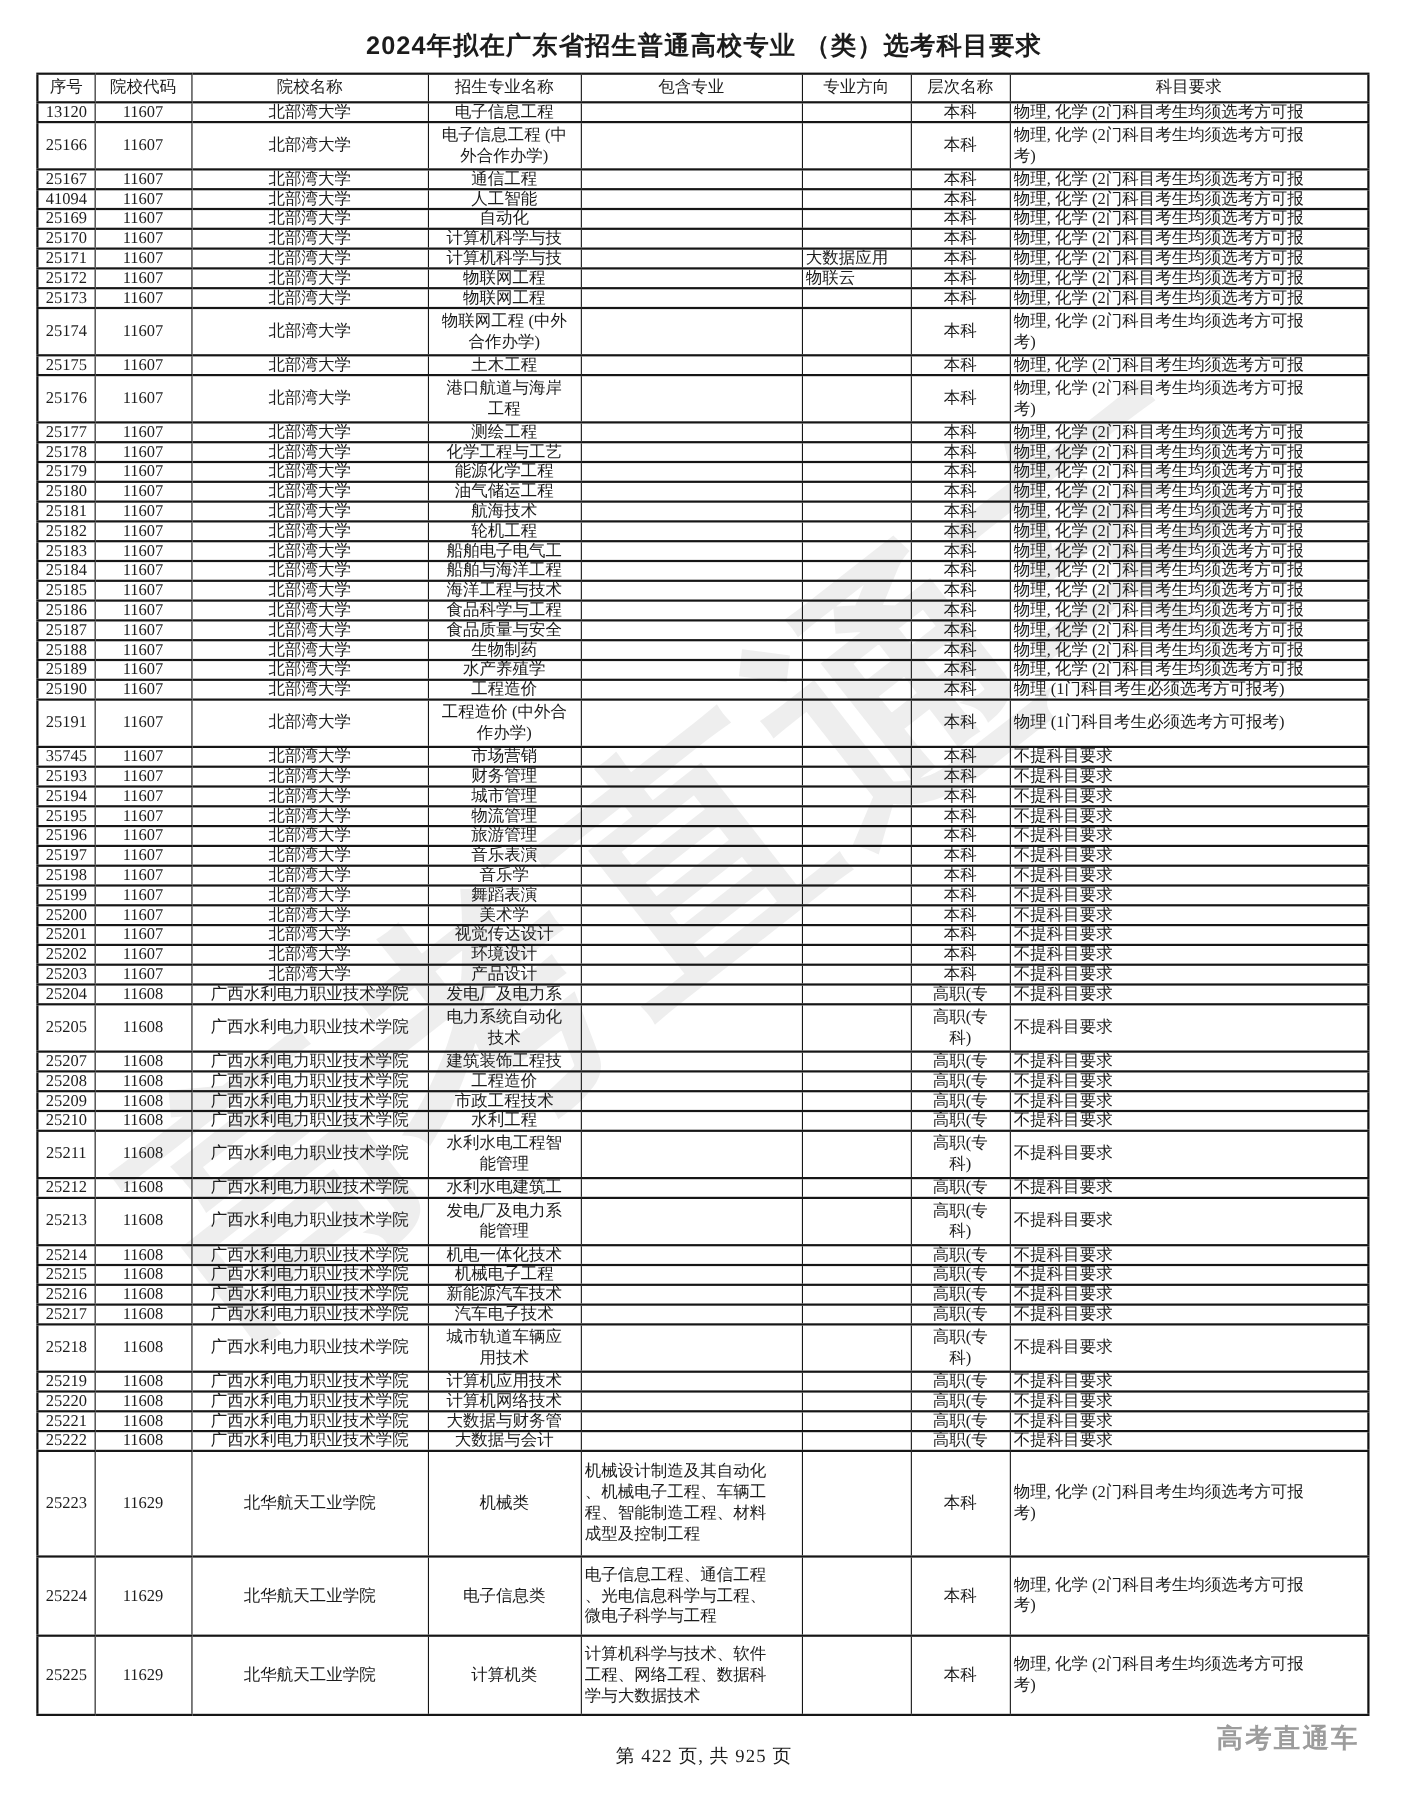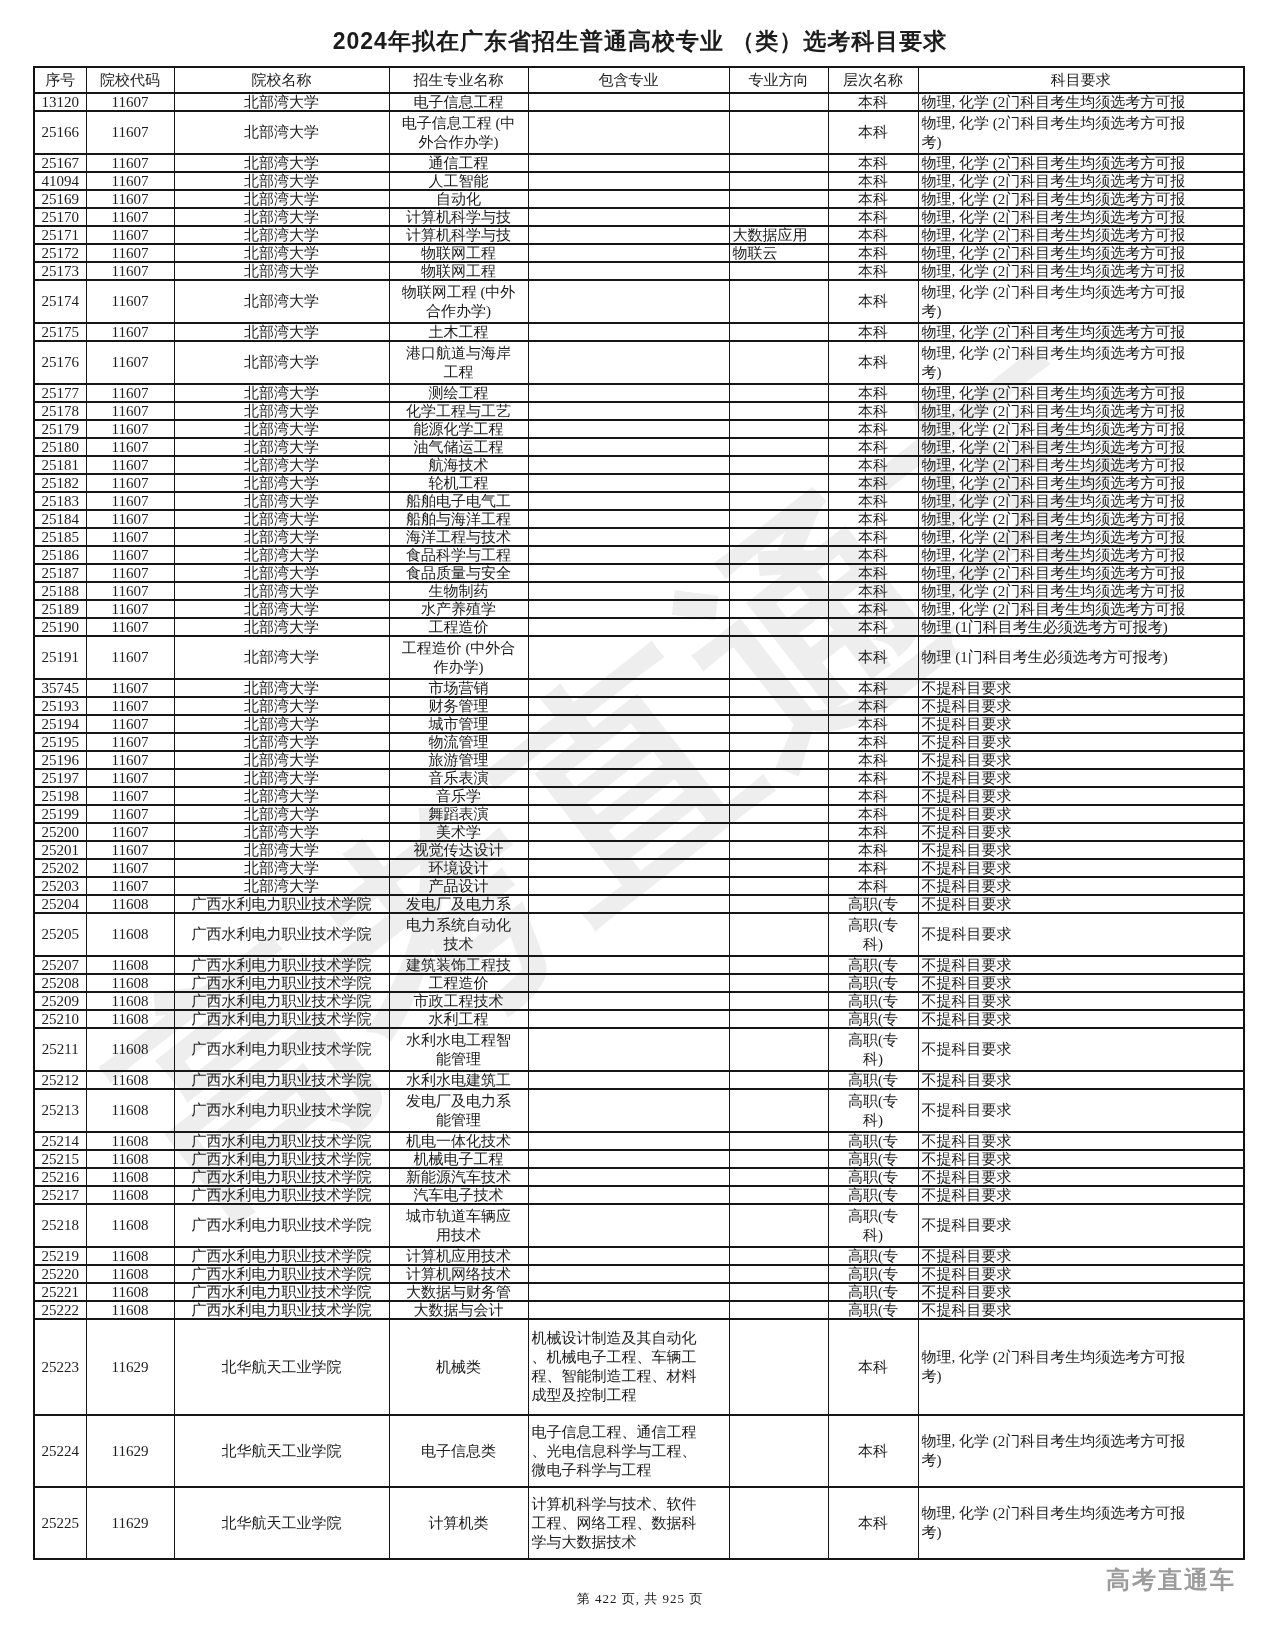--- a/index.html
+++ b/index.html
@@ -69,21 +69,21 @@
   tr.l2 td{height:41px;line-height:19px;}
   tr.l3 td{height:70px;line-height:19px;}
   tr.l4 td{height:94px;line-height:19px;}
   td.c{text-align:center;}
   td.l{text-align:left;}
   td.col-included, td.col-req{padding-left:5px;padding-right:4px;}
   .page-number{
     position:absolute;
     left:0;right:0;bottom:36px;
     text-align:center;
-    font-size:13px;
+    font-size:17px;
     letter-spacing:1px;
     z-index:2;
   }
   .brand{
     position:absolute;
     right:44px;bottom:48px;
     font-family:"Liberation Sans", sans-serif;
     font-size:24px;
     font-weight:bold;
     color:#9c9c9c;

